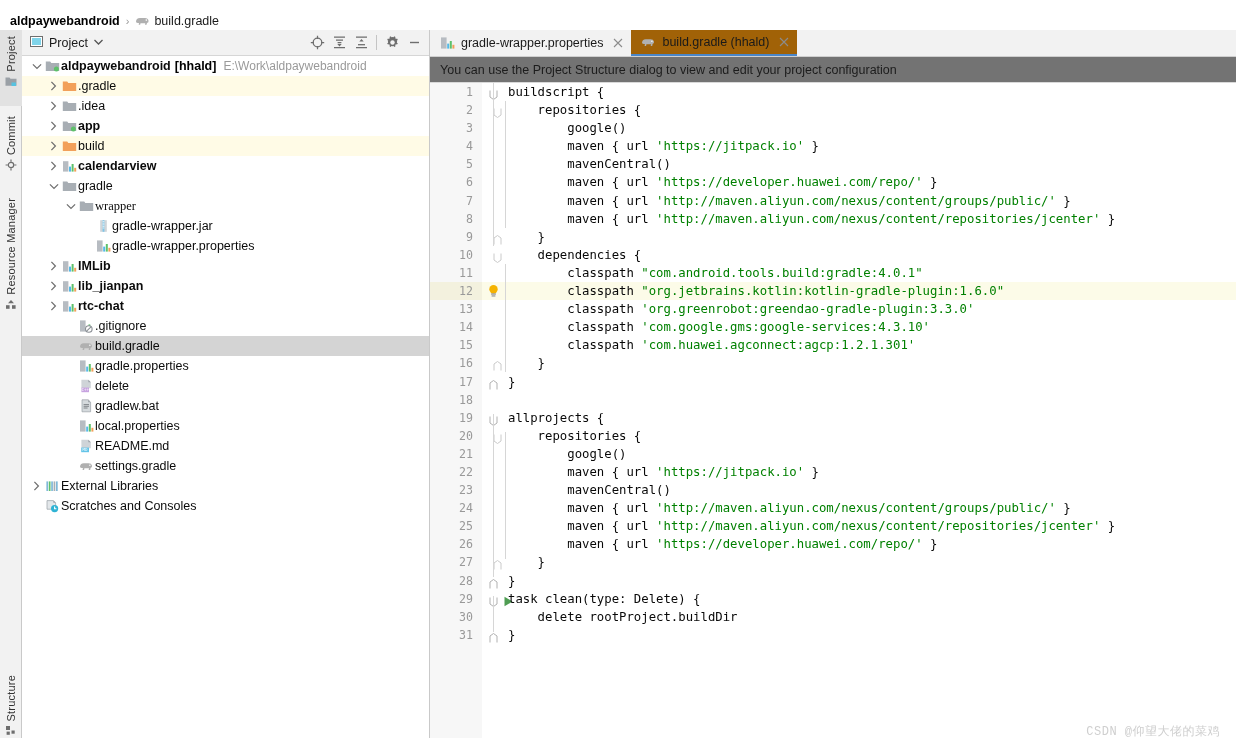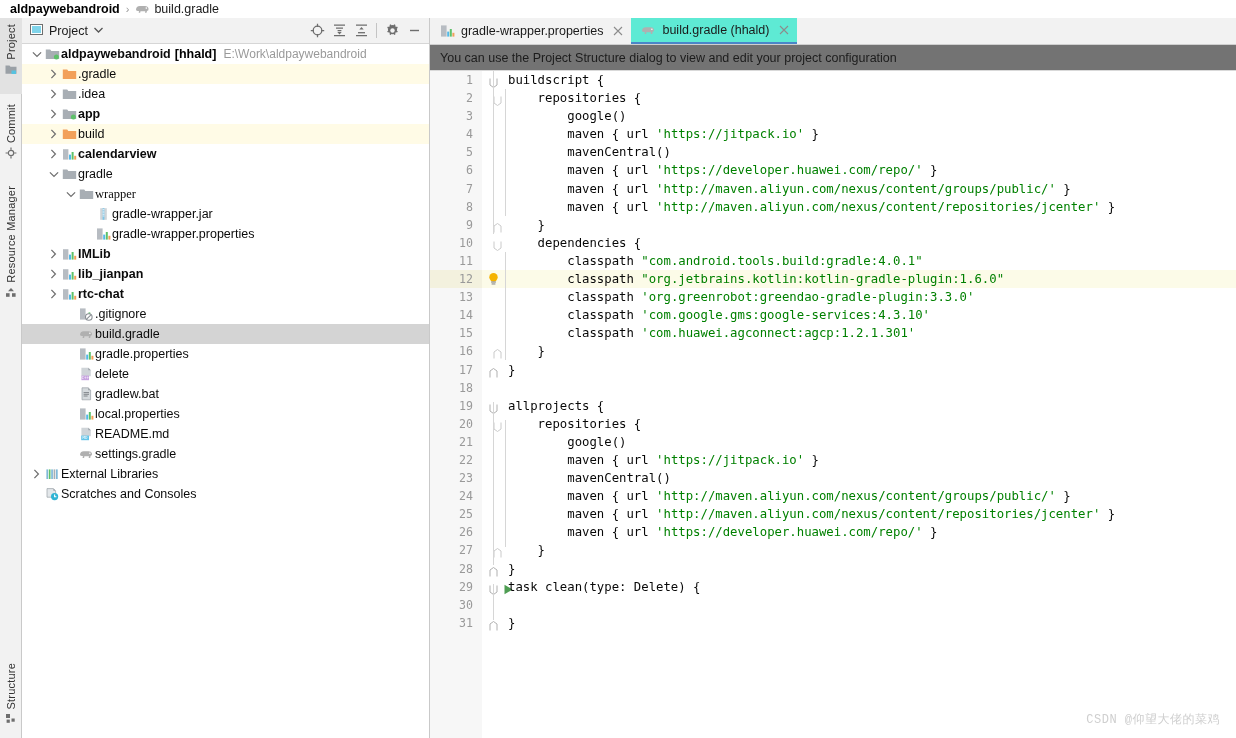--- a/index.html
+++ b/index.html
@@ -5,21 +5,21 @@
   * { box-sizing: border-box; }
   html, body {
     margin: 0; padding: 0;
     width: 1236px; height: 738px;
     overflow: hidden;
     background: #ffffff;
     font-family: "Liberation Sans", sans-serif;
     font-size: 12px;
     color: #000000;
   }
-  #app { position: relative; width: 1236px; height: 536px; }
+  #app { position: relative; width: 1236px; height: 536px; margin-top: 12px; }
 
   
   .topbar {
     position: absolute; left: 0; top: 0; width: 1236px; height: 18px;
     background: #ffffff;
     display: flex; align-items: center;
     padding-left: 10px;
     font-size: 12.5px;
     overflow: hidden;
   }
@@ -101,21 +101,21 @@
     border-bottom: 1px solid #cfcfcf;
     display: flex; align-items: stretch;
   }
   .etab {
     display: flex; align-items: center; gap: 6px;
     padding: 0 8px 0 10px;
     font-size: 12.5px; color: #1a1a1a;
     position: relative;
   }
   .etab.active {
-    background: #5eead4;
+    background: #a16207;
     border-bottom: 2px solid #4a86c8;
   }
   .etab .tabclose { color: #8c8c8c; font-size: 13px; margin-left: 4px; }
 
   .notifybar {
     height: 26px; width: 100%;
     background: #737373;
     border-bottom: 1px solid #d9d9d9;
     display: flex; align-items: center;
     padding-left: 10px;
@@ -691,21 +691,21 @@
                   <path d="M1 9.5 v-6.5 L4.5 0.5 L8 3 V9.5" fill="none" stroke="#cacaca" stroke-width="1"></path>
                 </svg></span></span><span class="ctext"><span class="plain">    }</span></span></div>
           <div class="cline"><span class="lnum-cell">28</span><span class="gut-cell"><span class="fold"><svg width="9" height="10" viewBox="0 0 9 10">
                   <path d="M1 9.5 v-6.5 L4.5 0.5 L8 3 V9.5" fill="none" stroke="#b0b0b0" stroke-width="1"></path>
                 </svg></span></span><span class="ctext"><span class="plain">}</span></span></div>
           <div class="cline"><span class="lnum-cell">29</span><span class="gut-cell"><span class="fold"><svg width="9" height="10" viewBox="0 0 9 10">
                   <path d="M1 0.5 v6.5 L4.5 9.5 L8 7 V0.5" fill="none" stroke="#b0b0b0" stroke-width="1"></path>
                 </svg></span><span class="runarrow"><svg width="11" height="11" viewBox="0 0 11 11">
                   <path d="M1.5 0.8 L9.5 5.5 L1.5 10.2 Z" fill="#4f9d53"></path>
                 </svg></span></span><span class="ctext"><span class="plain">task clean(type: Delete) {</span></span></div>
-          <div class="cline"><span class="lnum-cell">30</span><span class="gut-cell"></span></div>
+          <div class="cline"><span class="lnum-cell">30</span><span class="gut-cell"></span><span class="ctext"><span class="plain">    delete rootProject.buildDir</span></span></div>
           <div class="cline"><span class="lnum-cell">31</span><span class="gut-cell"><span class="fold"><svg width="9" height="10" viewBox="0 0 9 10">
                   <path d="M1 9.5 v-6.5 L4.5 0.5 L8 3 V9.5" fill="none" stroke="#b0b0b0" stroke-width="1"></path>
                 </svg></span></span><span class="ctext"><span class="plain">}</span></span></div>
         </div>
 
       <div class="watermark">CSDN @仰望大佬的菜鸡</div>
     <div class="indentguide" style="left: 63px; top: 0px; height: 163px;"></div>
         <div class="indentguide" style="left: 75px; top: 18px; height: 127px;"></div>
         <div class="indentguide" style="left: 75px; top: 181px; height: 108px;"></div>
         <div class="indentguide" style="left: 63px; top: 331px; height: 163px;"></div>

